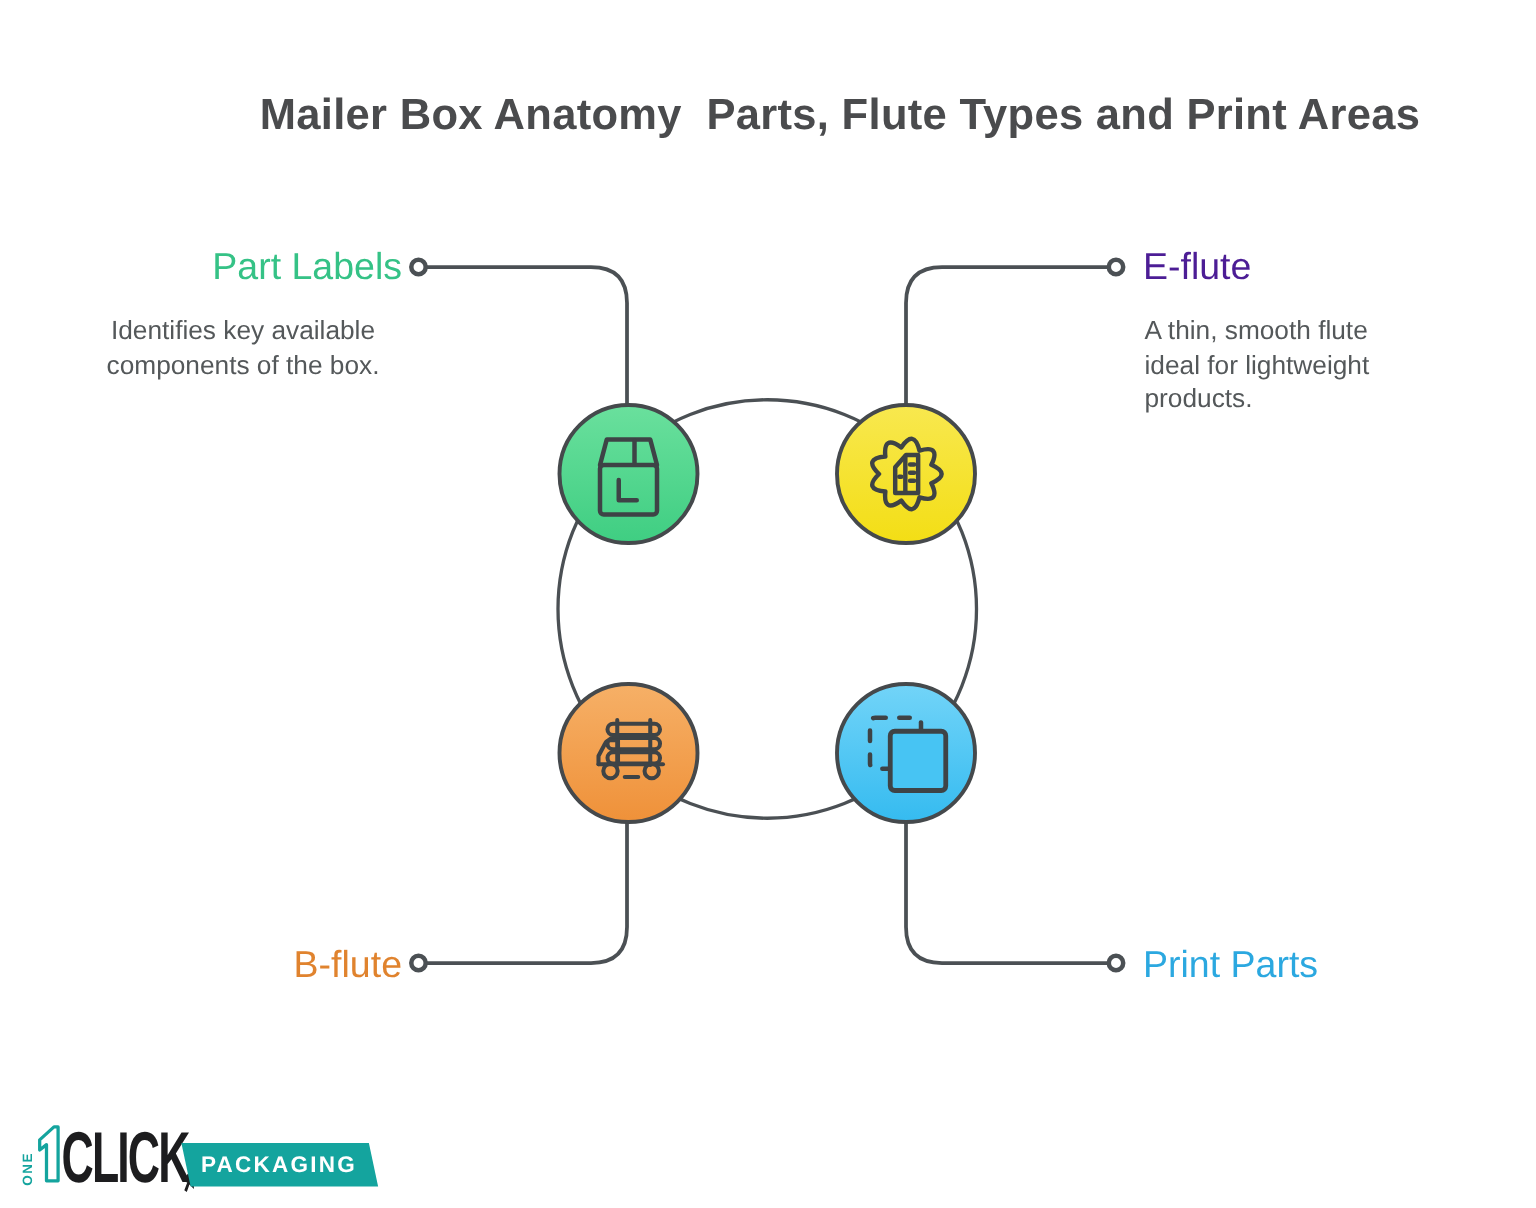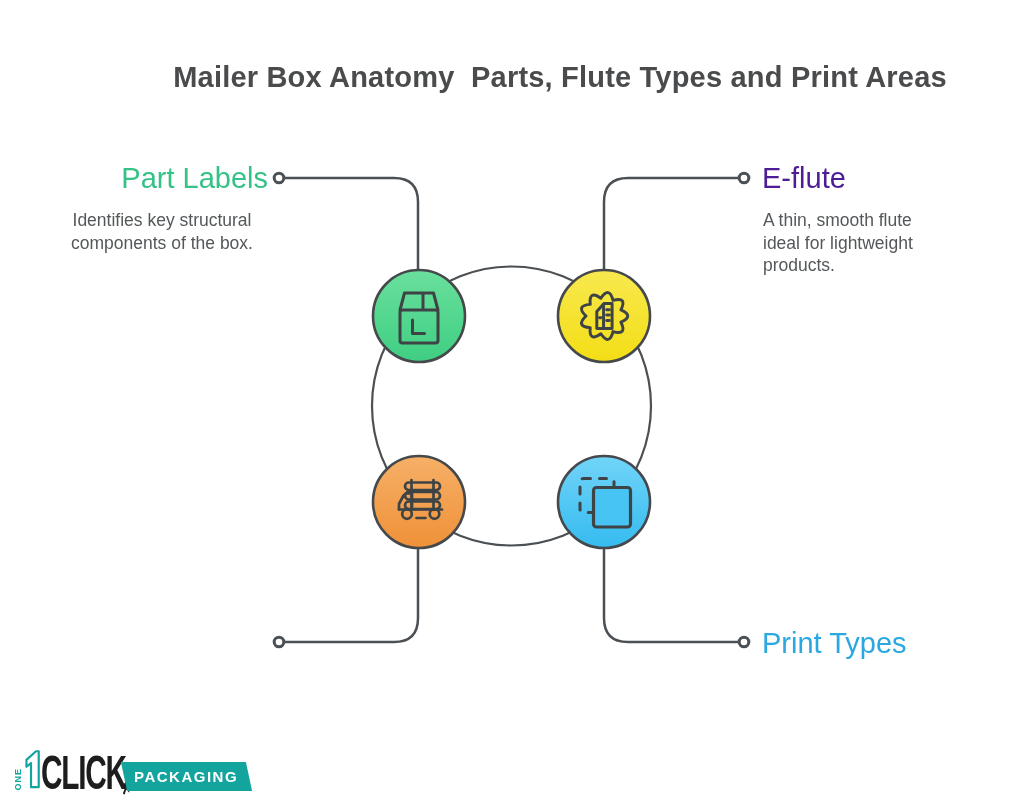--- a/index.html
+++ b/index.html
@@ -19,21 +19,21 @@
     font-weight:700;
     color:#4a4b4d;
     white-space:pre;
     letter-spacing:0.2px;
     padding-left:48px;
   }
   .diagram-svg{position:absolute;left:0;top:0;}
   .heading{
     position:absolute;
     margin:0;
-    font-size:29px;
+    font-size:25px;
     font-weight:400;
     line-height:29px;
     white-space:pre;
   }
   .heading.right-align{left:0;width:268px;text-align:right;}
   .heading.left-align{left:762px;text-align:left;}
   .heading.c-green{color:#35c286;}
   .heading.c-yellow{color:#4c1d95;}
   .heading.c-orange{color:#e0832e;}
   .heading.c-blue{color:#2ba8e0;}
@@ -178,30 +178,31 @@
 
     <g fill="#ffffff" stroke="#4b5054" stroke-width="3">
       <circle cx="279" cy="178" r="4.8"></circle>
       <circle cx="744" cy="178" r="4.8"></circle>
       <circle cx="279" cy="642" r="4.8"></circle>
       <circle cx="744" cy="642" r="4.8"></circle>
     </g>
   </svg>
 
   <h2 class="heading right-align c-green pos-tl-h">Part Labels</h2>
-  <p class="desc centered pos-tl-d">Identifies key structural
+  <p class="desc centered pos-tl-d">Identifies key available
 components of the box.</p>
 
   <h2 class="heading left-align c-yellow pos-tr-h">E-flute</h2>
   <p class="desc pos-tr-d">A thin, smooth flute
 ideal for lightweight
 products.</p>
 
-
-  <h2 class="heading left-align c-blue pos-br-h">Print Types</h2>
+  <h2 class="heading right-align c-orange pos-bl-h">B-flute</h2>
+
+  <h2 class="heading left-align c-blue pos-br-h">Print Parts</h2>
 
   <div class="logo">
     <div class="one-mark">
       <span class="one-vertical">ONE</span>
       <svg class="one-numeral" viewBox="0 0 22 46">
         <path d="M6 13 L16.5 3.5 H19.5 V43 H11 V16.5 L6 20.5 Z" fill="#ffffff" stroke="#14a49e" stroke-width="2.4" stroke-linejoin="round"></path>
       </svg>
     </div>
     <div class="click-text"><span>CLIC</span><span class="k-wrap"><span>K</span><svg class="k-cursor" viewBox="0 0 10 12">
             <path d="M9 1 L1 7 L4.5 7.8 L2.5 11 L4.2 11.8 L6 8.6 L9 10.5 Z" fill="#1d1d1f"></path>

